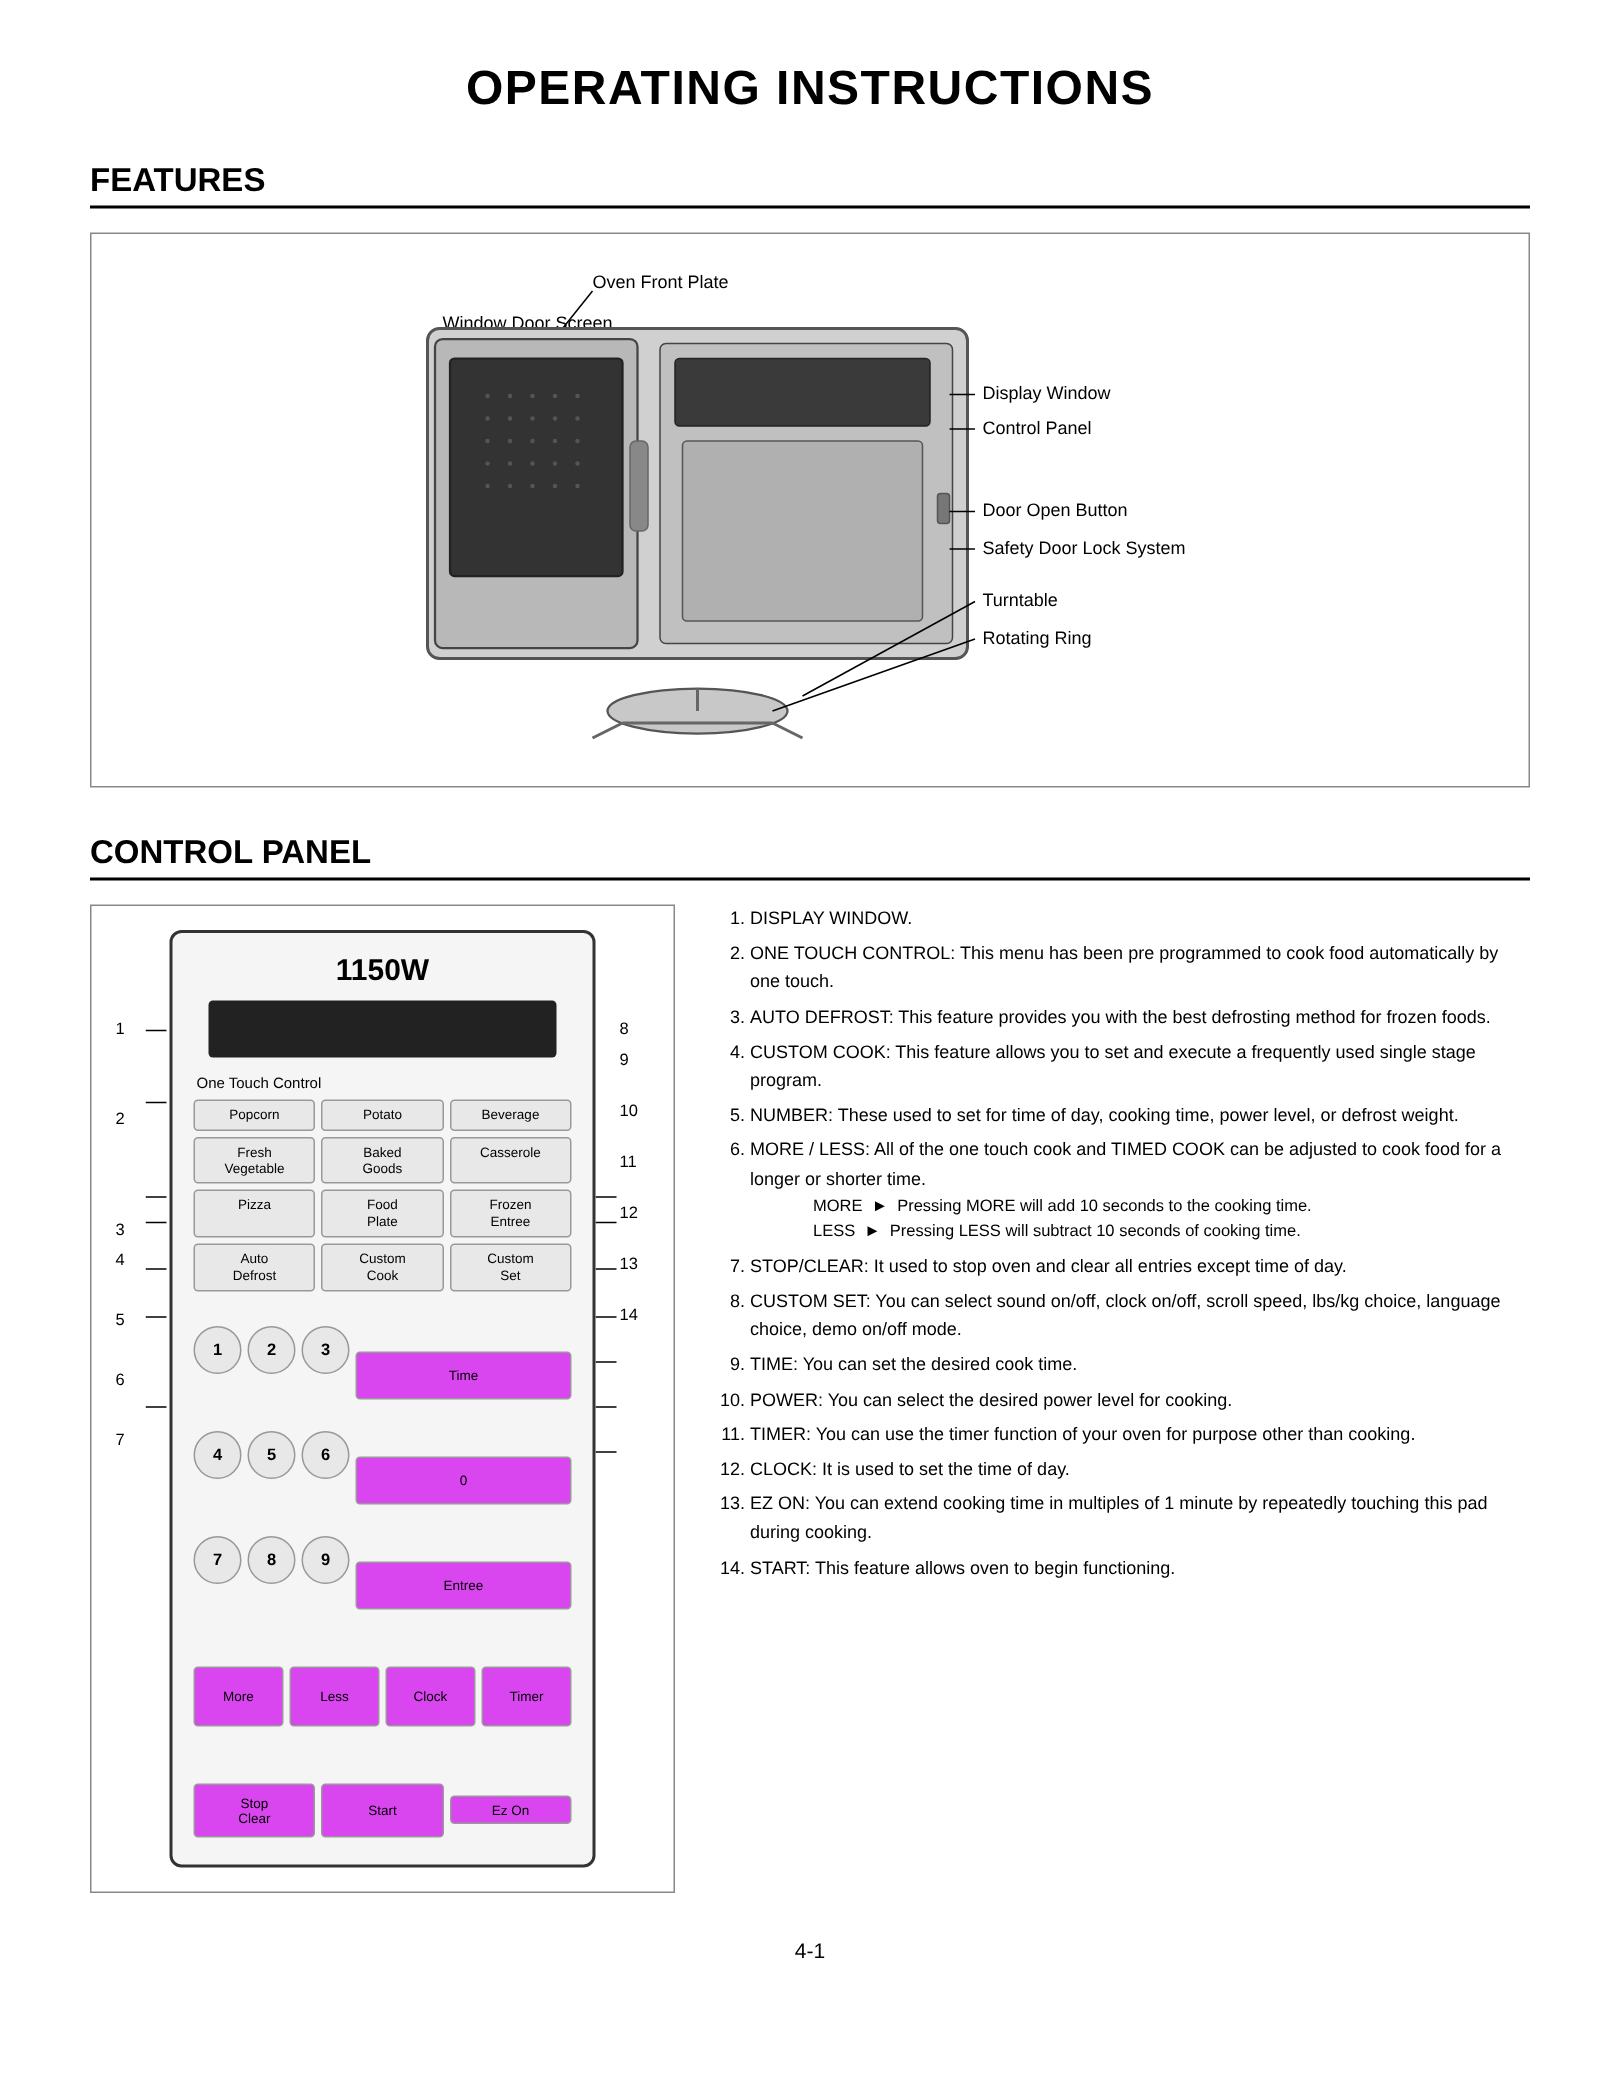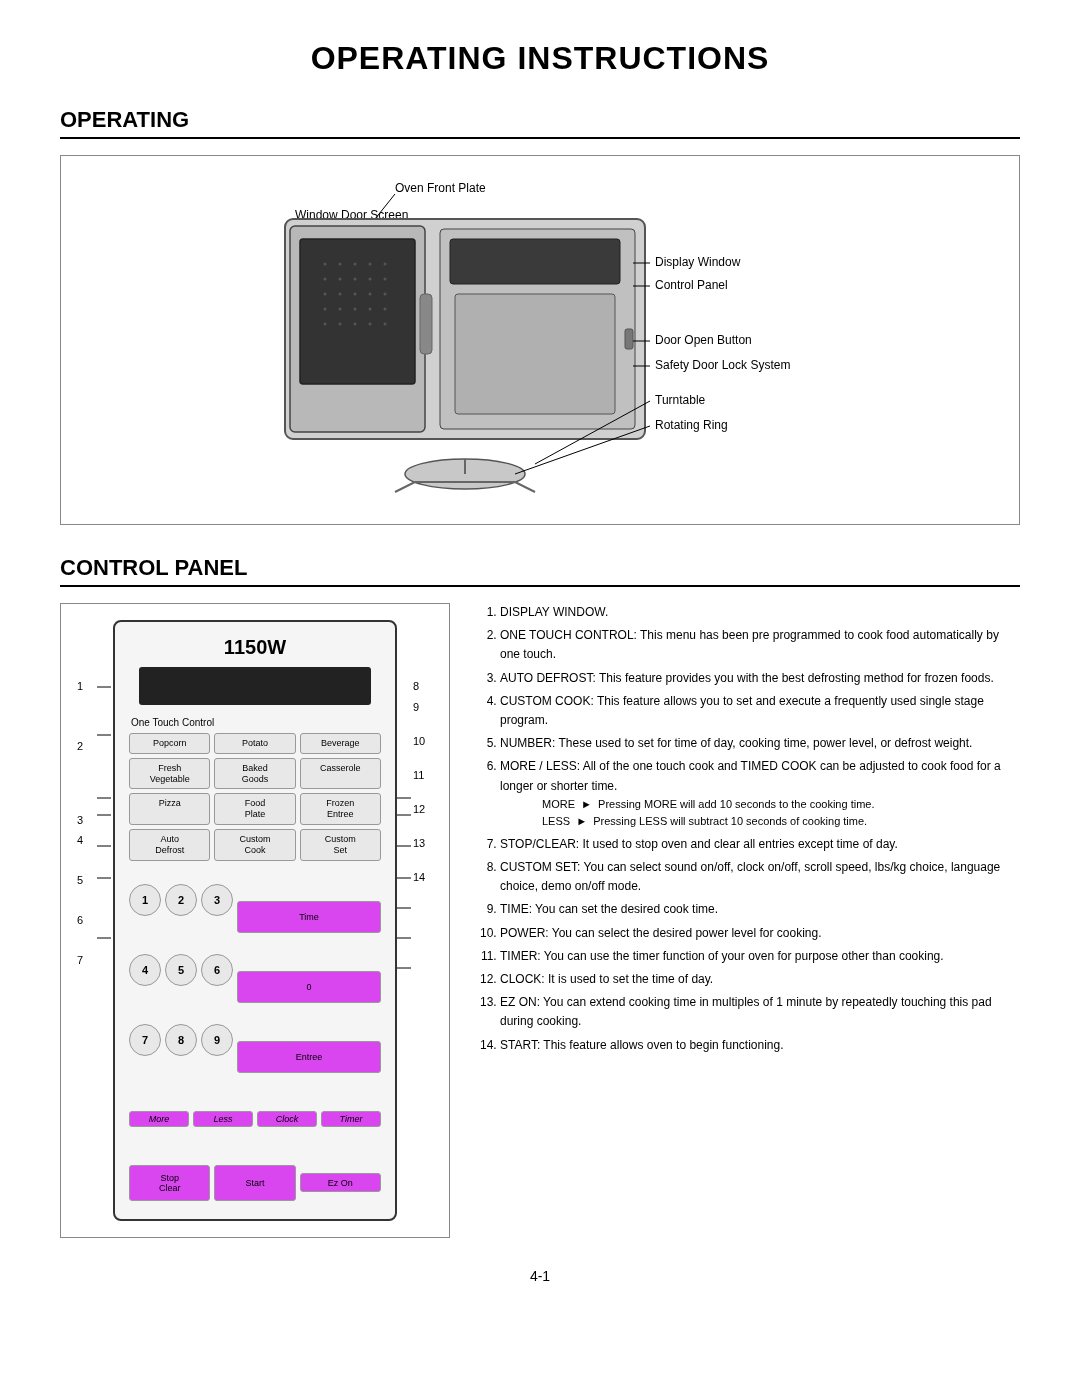--- a/index.html
+++ b/index.html
@@ -126,21 +126,21 @@
       margin-bottom: 4px;
     }
     .num-row .btn-round { flex: 0 0 32px; }
     .num-row .btn-rect { flex: 1; height: 32px; }
     .bottom-row {
       display: flex;
       gap: 4px;
       margin-bottom: 4px;
       align-items: center;
     }
-    .bottom-row .btn-rect { flex: 1; height: 16px; font-size: 9px; font-style: italic; }
+    .bottom-row .btn-rect { flex: 1; height: 40px; font-size: 9px; }
     .last-row {
       display: flex;
       gap: 4px;
       align-items: center;
     }
     .last-row .btn-rect { flex: 1; height: 32px; }
     
     .descriptions {
       flex: 1;
       font-size: 12px;
@@ -164,21 +164,21 @@
       font-size: 11px;
       margin-left: 10px;
       padding-left: 32px;
     }
   </style>
 </head>
 <body>
 
 <h1 class="main-title">OPERATING INSTRUCTIONS</h1>
 
-<h2 class="section-title">OPERATING</h2>
+<h2 class="section-title">FEATURES</h2>
 
 <div class="features-box">
   <div class="microwave-diagram">
 
     <svg width="900" height="330" viewBox="0 0 900 330">
 
       <text x="310" y="28" font-size="12" font-family="Arial">Oven Front Plate</text>
       <line x1="310" y1="30" x2="290" y2="55" stroke="#000" stroke-width="1"></line>
 
       <text x="210" y="55" font-size="12" font-family="Arial">Window Door Screen</text>

